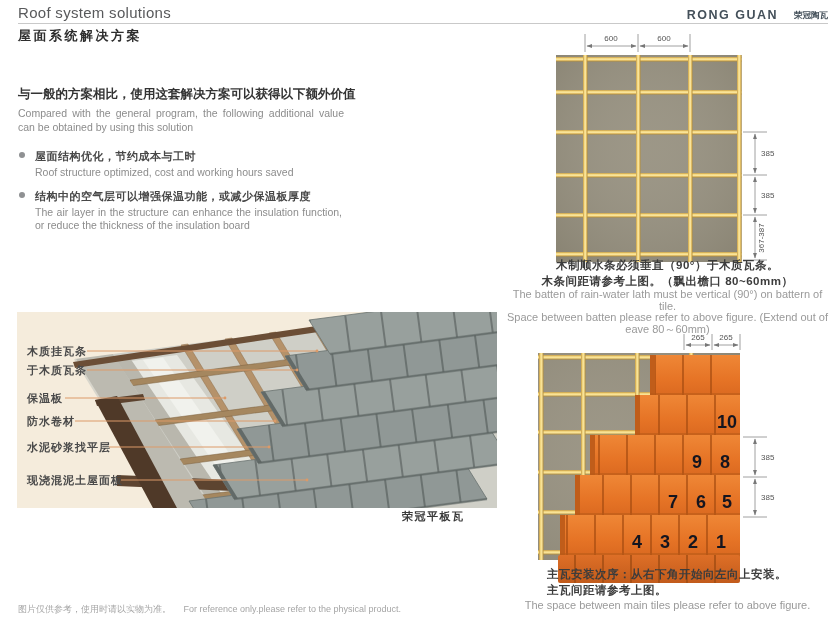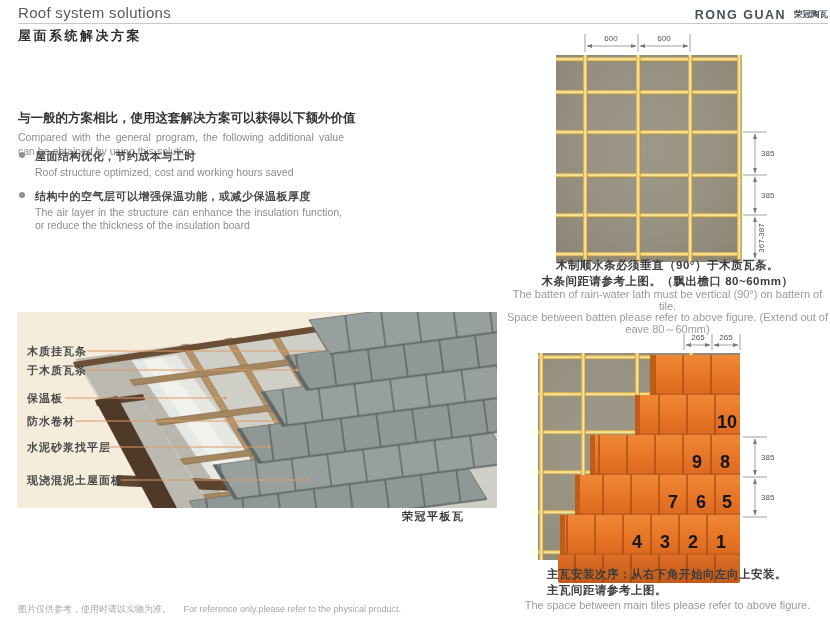--- a/index.html
+++ b/index.html
@@ -4,26 +4,26 @@
 <style>
   html,body{margin:0;padding:0;background:#e9e9e9;}
   .page{
     position:relative;width:830px;height:624px;background:#ffffff;
     font-family:"Liberation Sans","DejaVu Sans",sans-serif;
     overflow:hidden;margin:0 auto;
   }
   
   .title-en{position:absolute;left:18px;top:4px;font-size:15px;color:#58595b;letter-spacing:.3px;}
   .hrule{position:absolute;left:18px;top:23px;width:810px;border-top:1px solid #c9c9c9;}
-  .brand{position:absolute;right:2px;top:8px;display:flex;align-items:center;gap:8px;color:#44505a;}
+  .brand{position:absolute;right:2px;top:8px;display:flex;align-items:flex-end;gap:16px;color:#44505a;}
   .brand-en{font-size:12.5px;font-weight:bold;letter-spacing:1.5px;}
   .brand-zh{font-size:8.5px;font-weight:bold;}
   .title-zh{position:absolute;left:18px;top:27px;font-size:13px;font-weight:bold;color:#2d2d2d;letter-spacing:2.5px;}
   
-  .intro{position:absolute;left:18px;top:86px;width:326px;margin-top:24px;}
+  .intro{position:absolute;left:18px;top:86px;width:326px;}
   .intro-zh{font-size:12.5px;font-weight:bold;color:#333;white-space:nowrap;}
   .intro-en{margin-top:4px;font-size:10.5px;line-height:1.32;color:#8c8c8c;text-align:justify;}
   .bullets{position:absolute;left:18px;top:149px;width:324px;}
   .bullet{position:relative;padding-left:17px;margin-bottom:9px;}
   .bullet .dot{position:absolute;left:1px;top:3px;width:6px;height:6px;border-radius:50%;background:#8f9193;}
   .bullet .b-zh{font-size:11px;font-weight:bold;color:#474747;margin-bottom:2px;letter-spacing:.5px;font-family:Liberation Serif, serif;}
   .bullet .b-en{font-size:10.5px;line-height:1.3;color:#8c8c8c;text-align:justify;}
   
   .illus{position:absolute;left:17px;top:312px;width:428px;height:196px;background:#e5e5e5;}
   .illus svg{position:absolute;left:0;top:0;}

